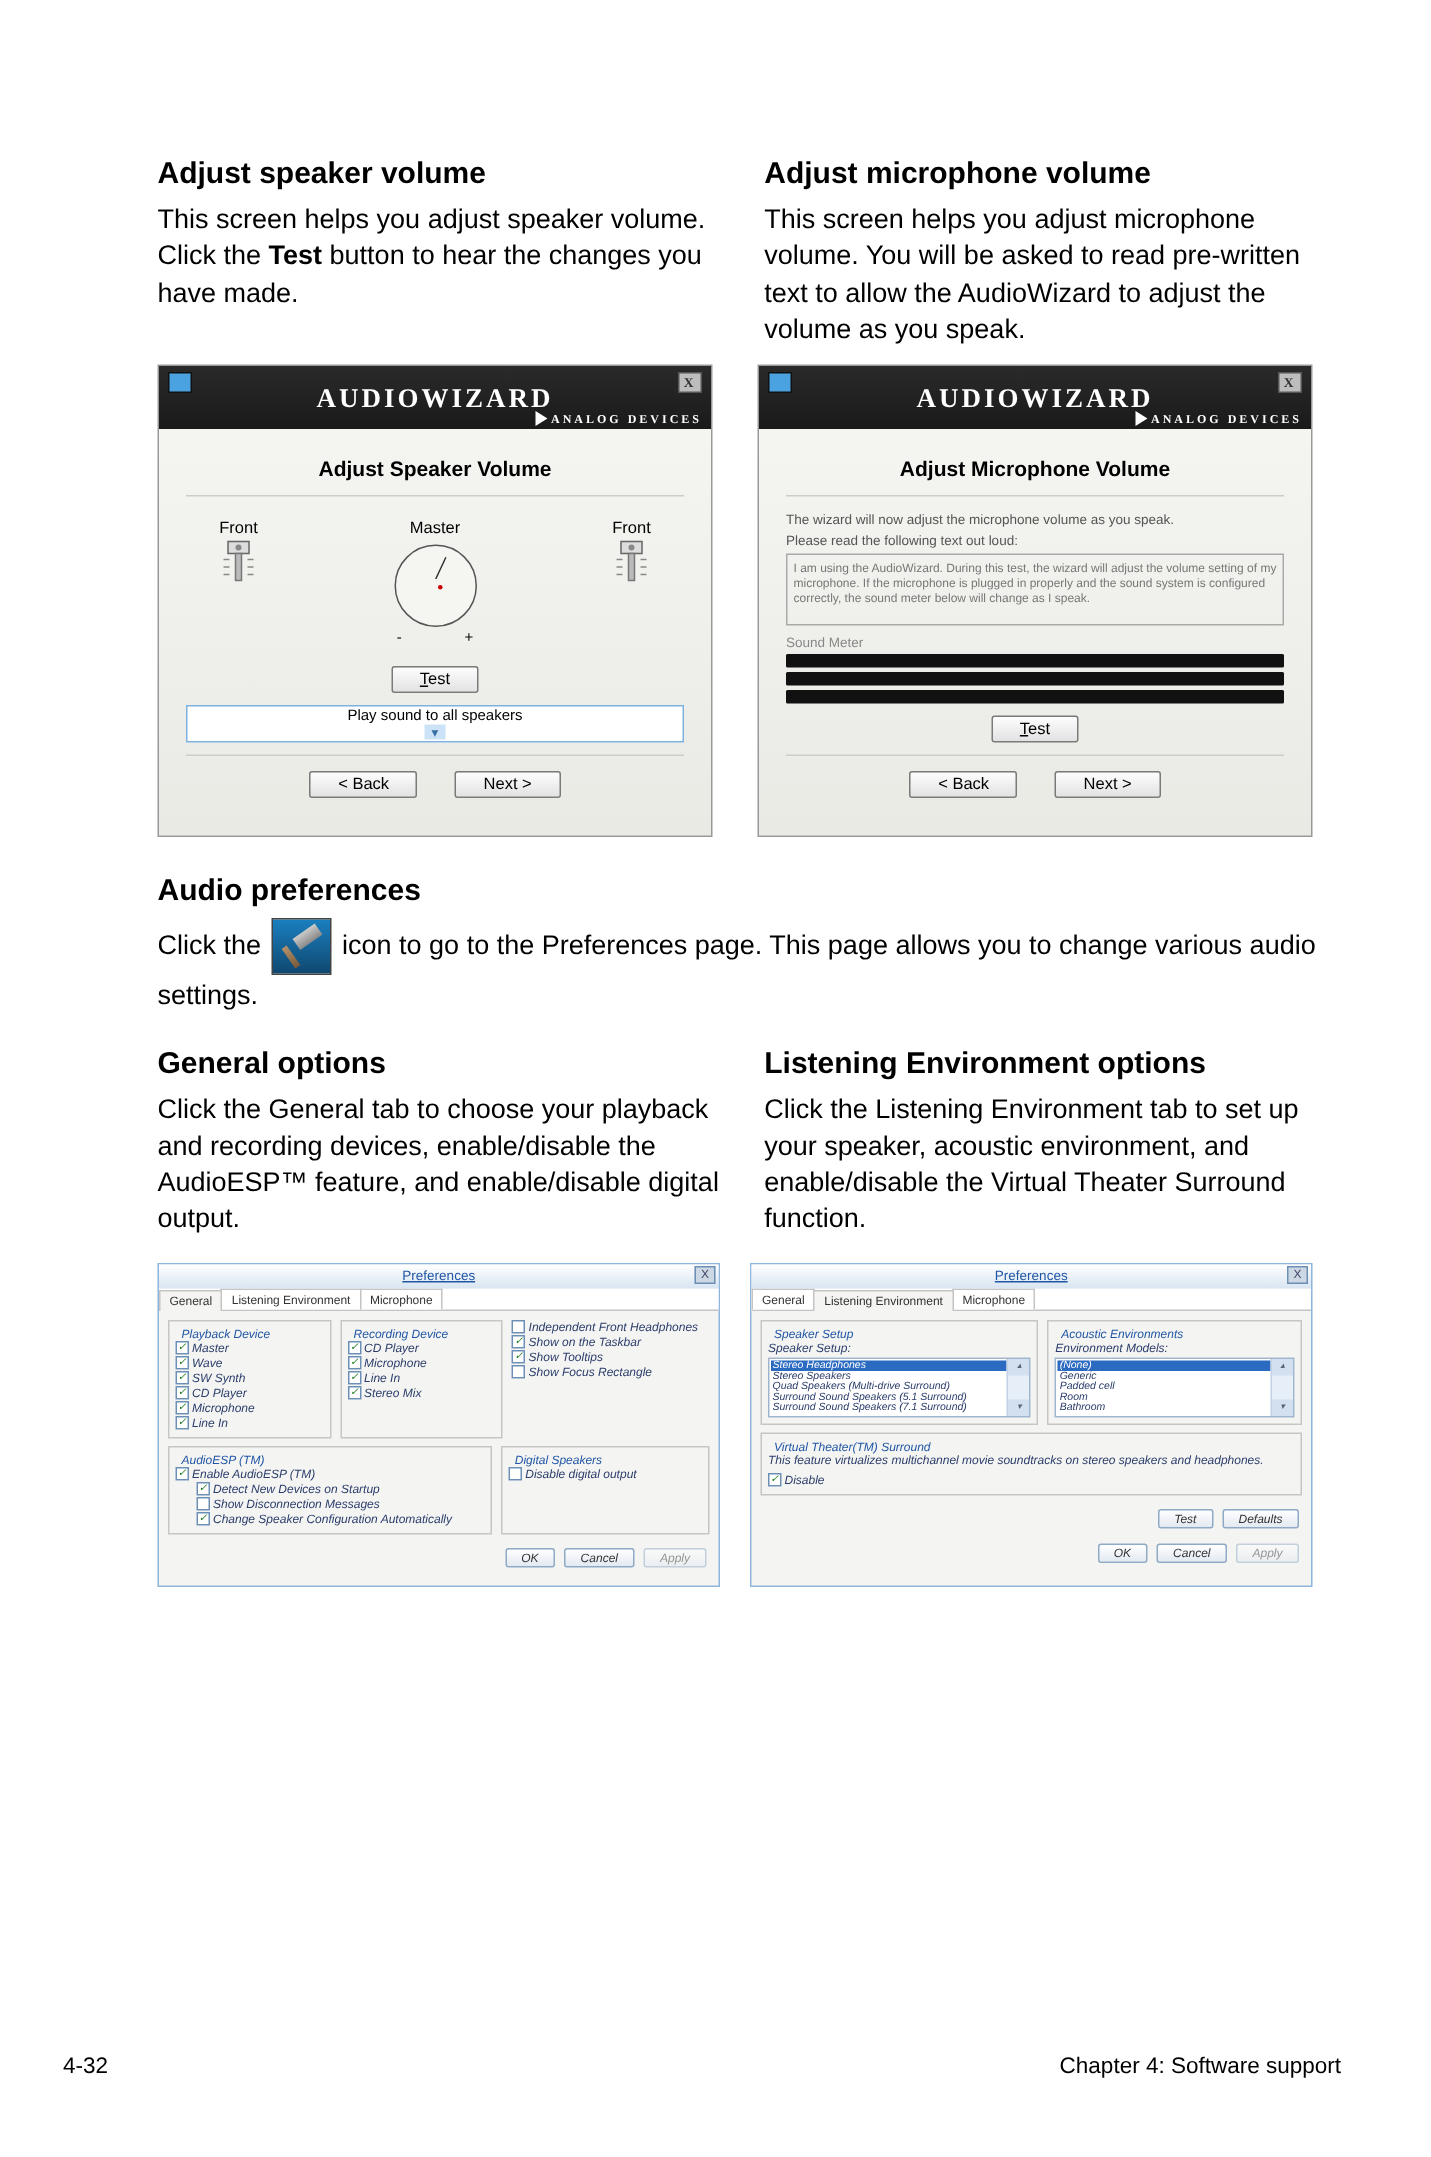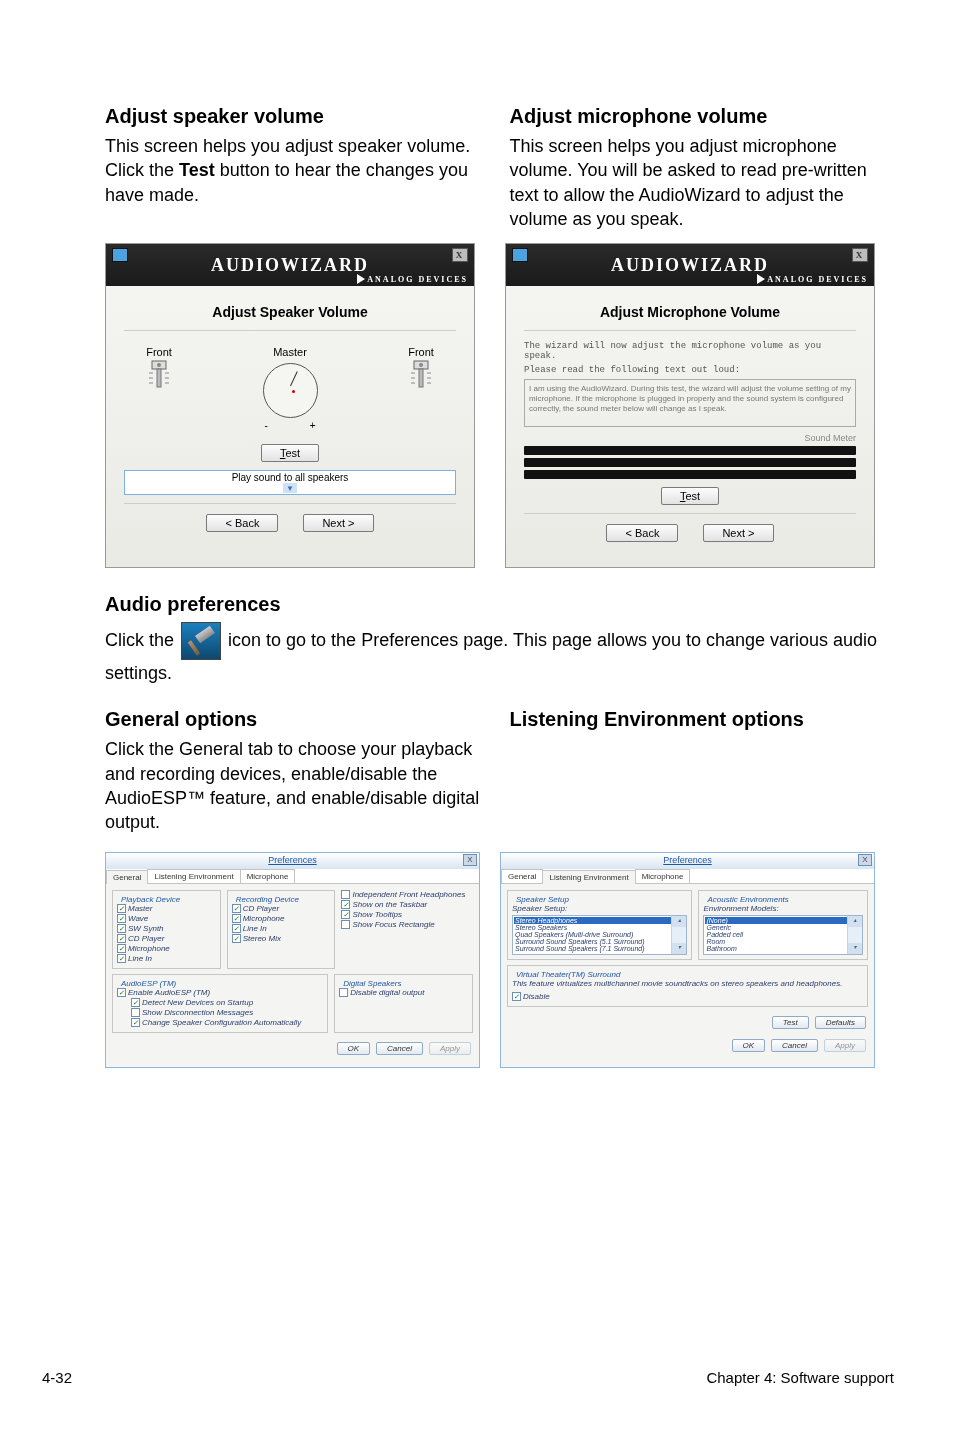--- a/index.html
+++ b/index.html
@@ -70,24 +70,24 @@
     font-size:11px;
     text-decoration:underline;
     text-decoration-color:transparent;
     border-radius:2px;
   }
   .wizard-btn .u { text-decoration:underline; }
   .wizard-row-center { text-align:center; margin:8px 0; }
   .wizard-select { width: 100%; border:1px solid #7db1e0; background:#fff; font-size:10px; padding:1px 3px; display:flex; justify-content:space-between; align-items:center;flex-direction:column; }
   .wizard-select .dd { background:#cce3f7; width:14px; text-align:center; color:#3a6ea5; font-size:9px;}
   .nav-btn-row { display:flex; justify-content:center; gap:25px; padding:10px 0; border-top:1px solid #ccc; margin-top:8px; }
-  .mic-info { font-size:9px; color:#555; margin-bottom:4px;font-family:Liberation Mono, monospace; }
+  .mic-info { font-size:9px; color:#555; margin-bottom:4px; }
   .mic-textbox { border:1px solid #aaa; padding:4px; font-size:8px; color:#777; line-height:1.25; height:48px; }
   .sound-meter { margin-top:6px; }
-  .sound-meter .lbl { font-size:9px; color:#888; margin-bottom:3px;text-align:right;}
+  .sound-meter .lbl { font-size:9px; color:#888; margin-bottom:3px;}
   .sound-meter .bar { height:9px; background:#111; margin-bottom:3px; border-radius:1px;}
   .mic-inner { padding:10px 18px 15px; }
   .prefs-text { font-size:18px; line-height:1.45; }
   .hammer-icon {
     display:inline-block;
     width:40px;
     height:38px;
     background:linear-gradient(#1a7fbf,#0f4870);
     border:1px solid #444;
     vertical-align:middle;
@@ -283,20 +283,21 @@
 
   <div style="height:22px"></div>
 
   <div class="two-col">
     <div class="col">
       <h2 class="section-heading">General options</h2>
       <p class="body-text">Click the General tab to choose your playback and recording devices, enable/disable the AudioESP™ feature, and enable/disable digital output.</p>
     </div>
     <div class="col">
       <h2 class="section-heading">Listening Environment options</h2>
+      <p class="body-text">Click the Listening Environment tab to set up your speaker, acoustic environment, and enable/disable the Virtual Theater Surround function.</p>
     </div>
   </div>
 
   <div style="height:18px"></div>
 
   <div class="two-col">
 
     <div class="prefs-dialog">
       <div class="titlebar">
         <span>Preferences</span>

